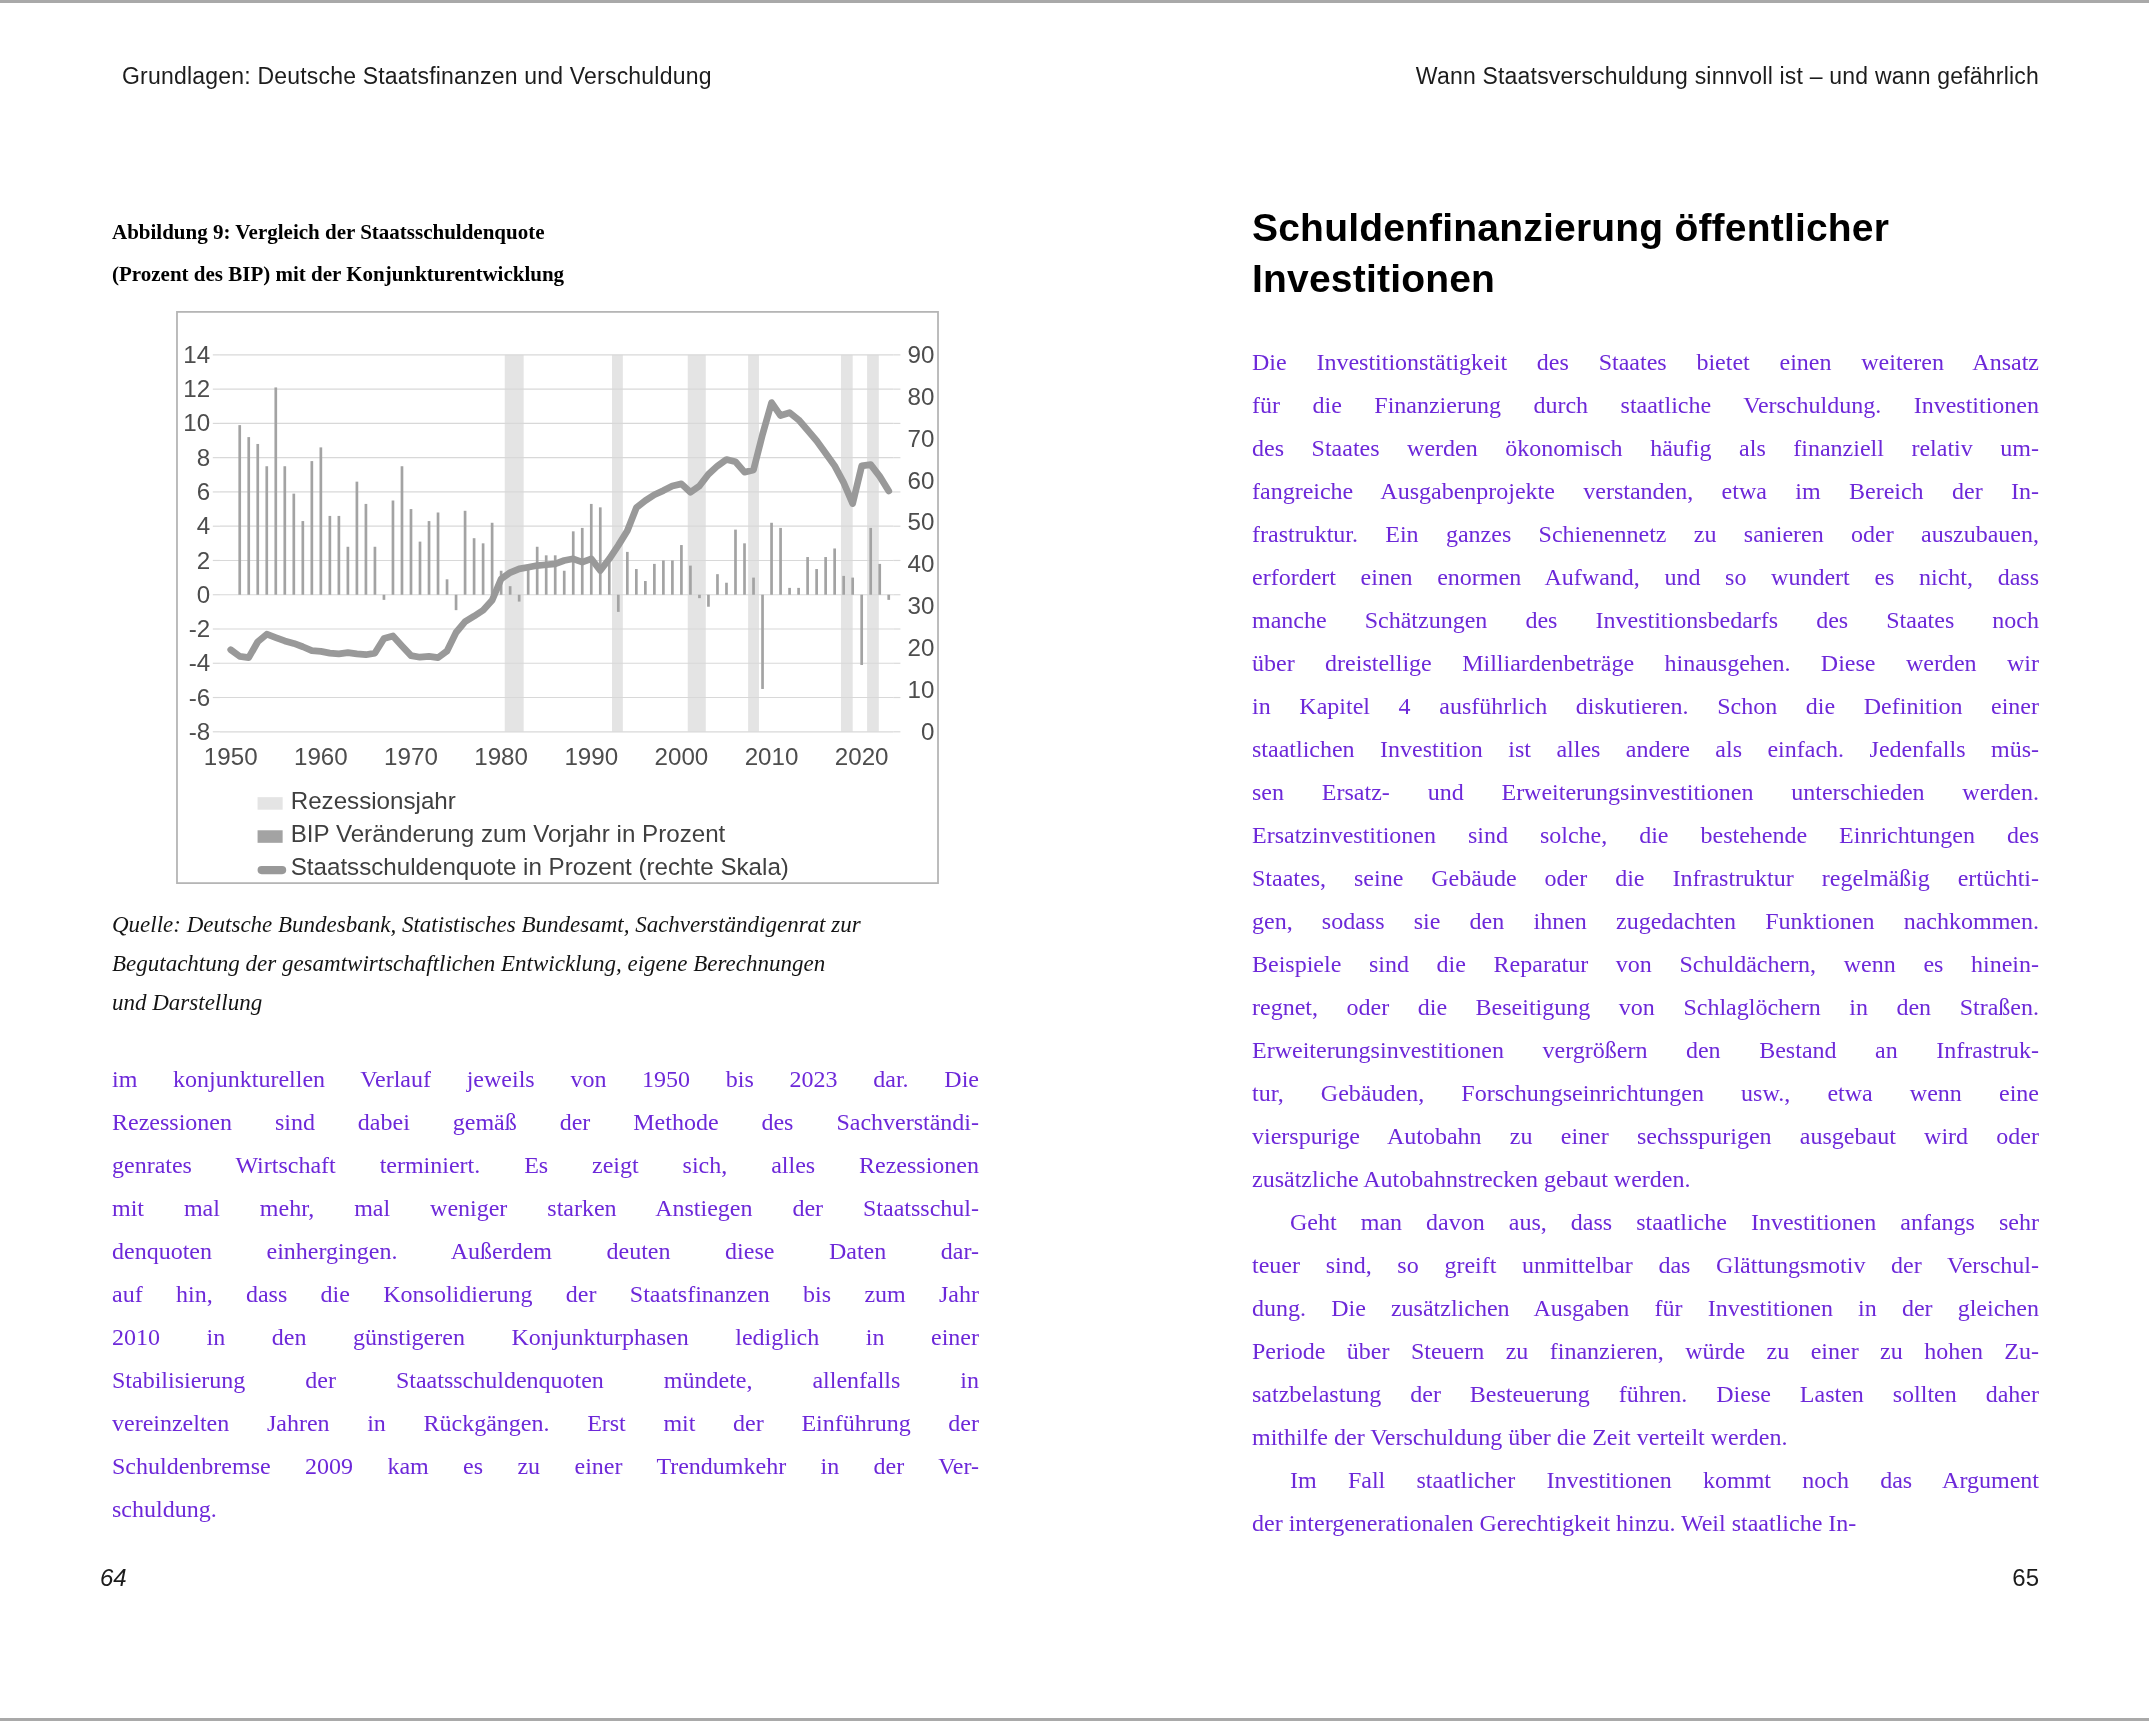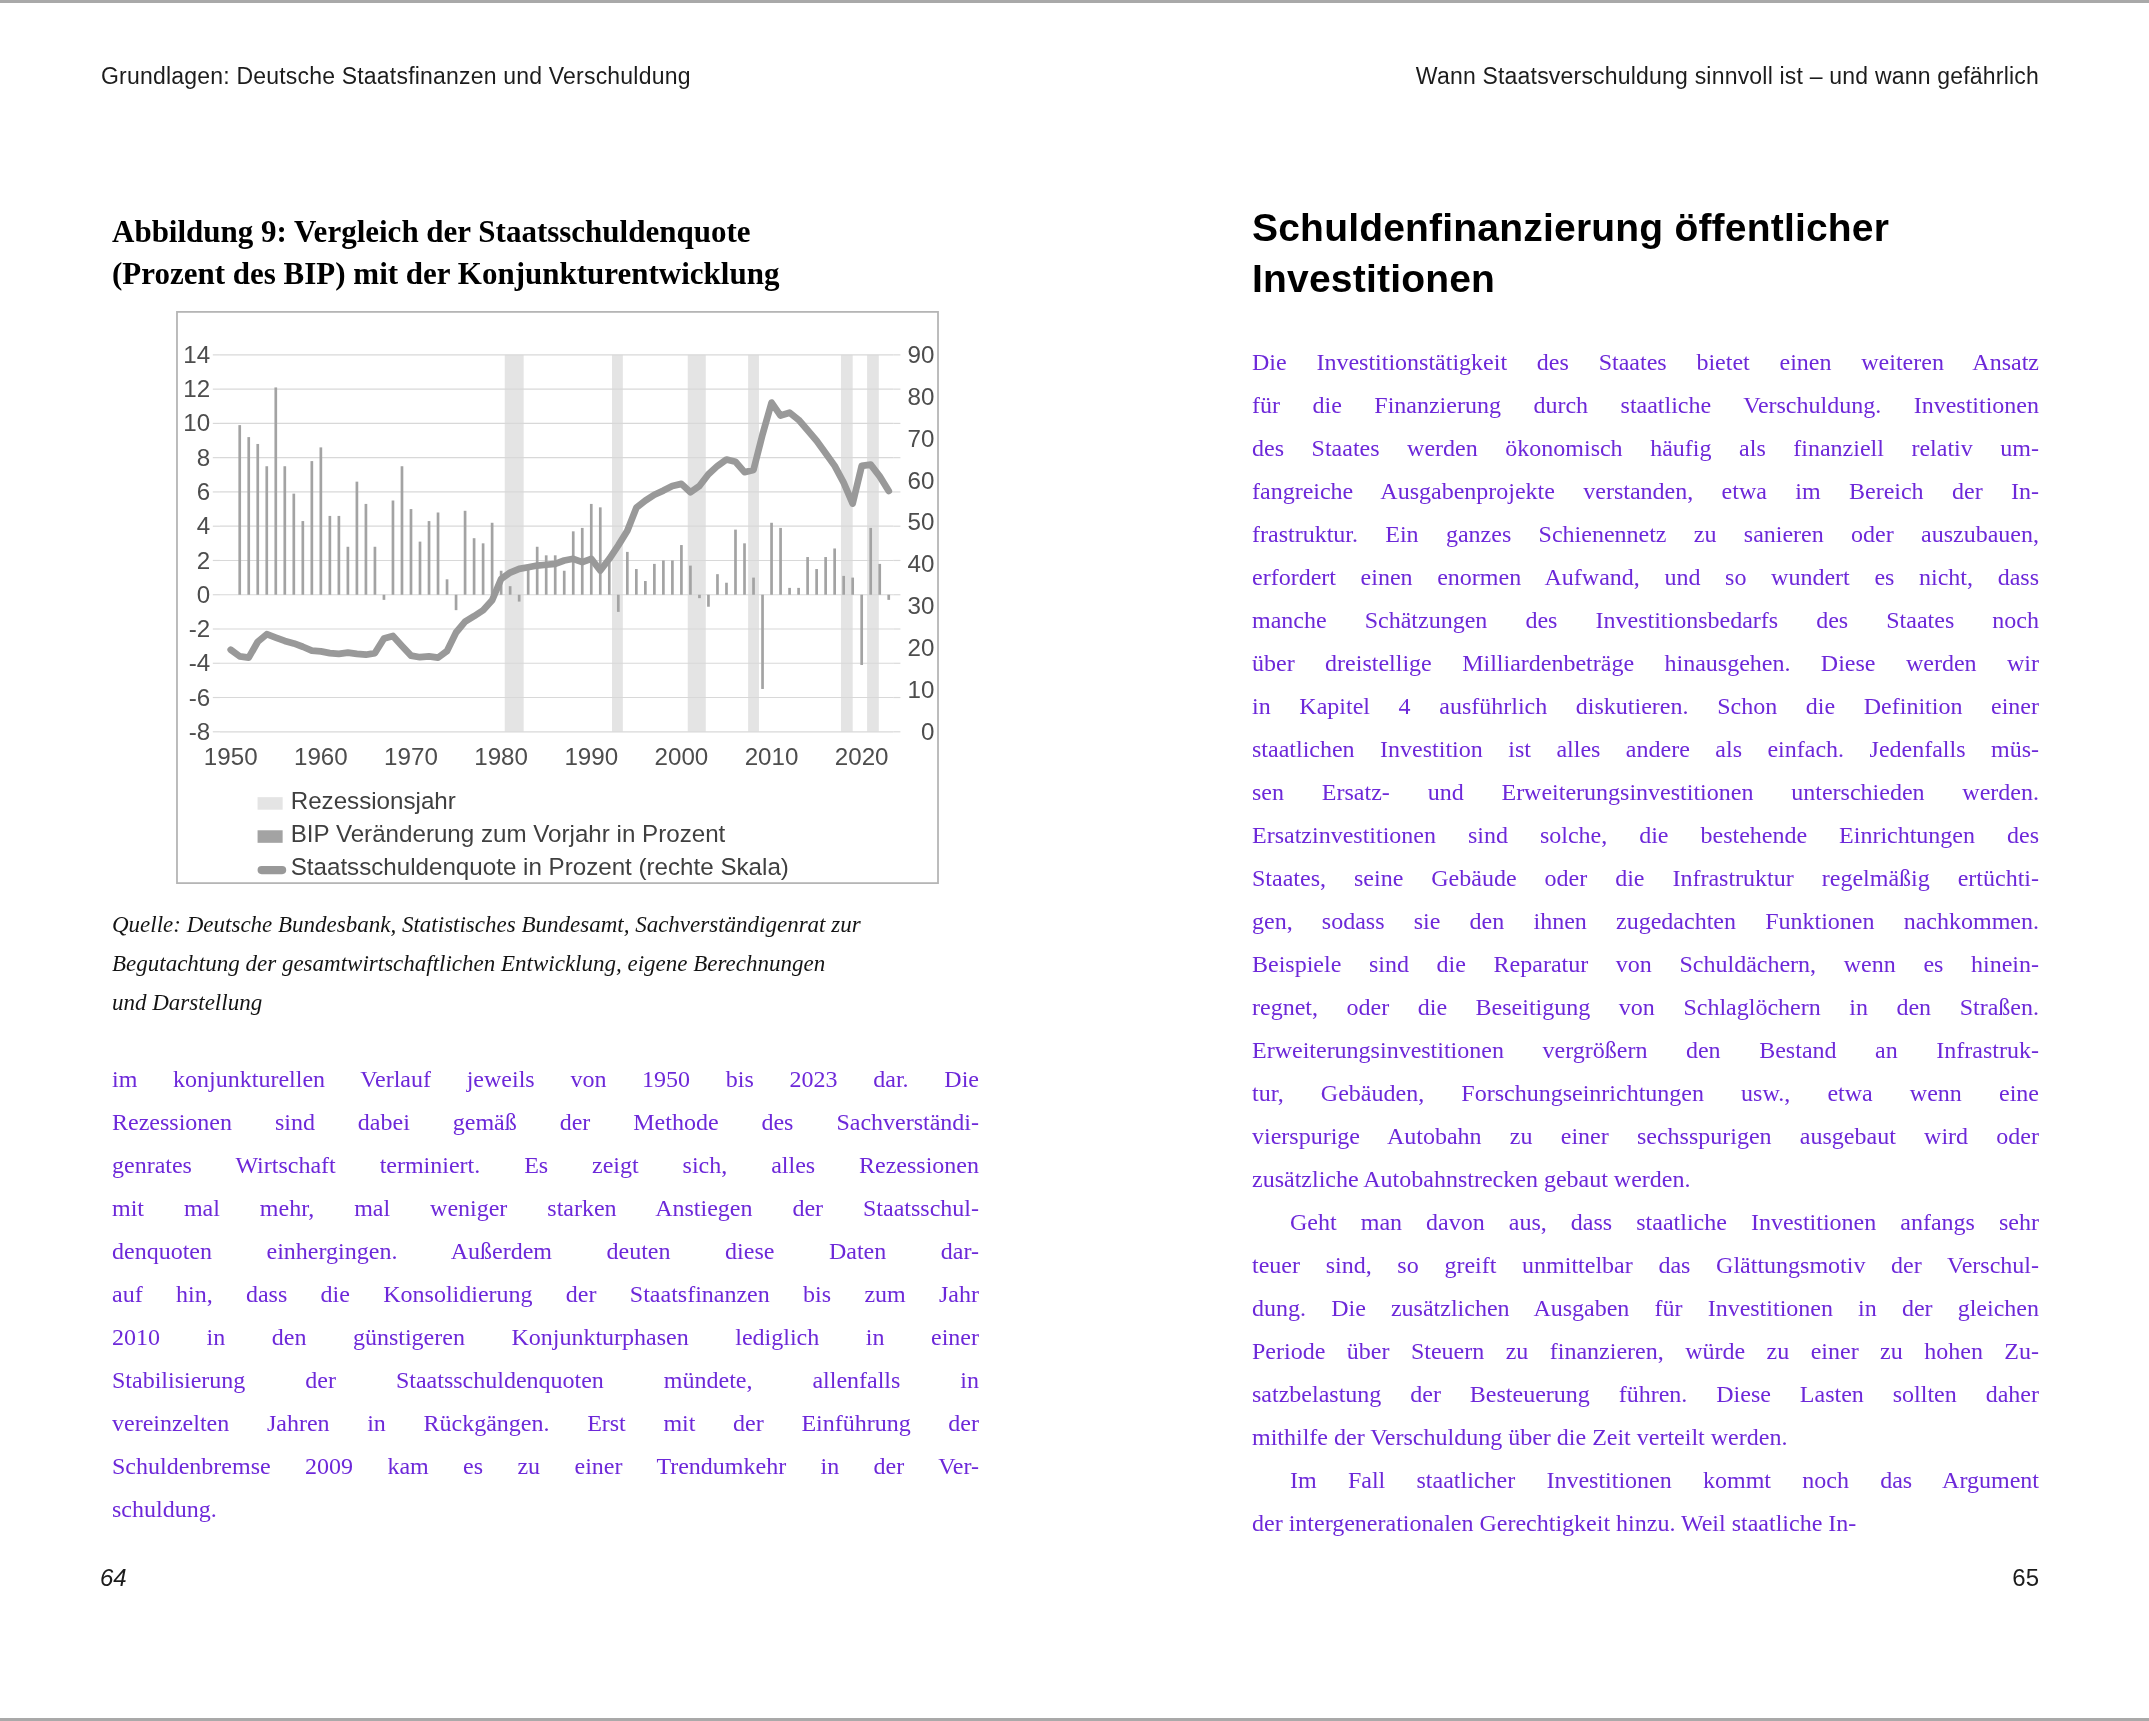--- a/index.html
+++ b/index.html
@@ -4,25 +4,25 @@
 <style>
   html,body{margin:0;padding:0;background:#e8e8e8;}
   #page{position:relative;width:2149px;height:1721px;background:#ffffff;overflow:hidden;
         font-family:"Liberation Serif",serif;}
   .rule{position:absolute;left:0;width:2149px;height:2.7px;background:#a9a9a9;}
   .rule.top{top:0;}
   .rule.bottom{bottom:0;}
 
   .running-head{position:absolute;top:63px;font-family:"Liberation Sans",sans-serif;
         font-size:23px;color:#1c1c1c;letter-spacing:0.2px;}
-  .rh-left{left:101px;}
+  .rh-left{left:122px;}
   .rh-right{right:110px;text-align:right;}
 
   .fig-title{position:absolute;left:112px;top:211px;width:867px;
-        font-family:"Liberation Serif",serif;font-weight:700;font-size:31px;
+        font-family:"Liberation Serif",serif;font-weight:700;font-size:21px;
         line-height:42px;color:#000;}
 
   .figure-box{position:absolute;left:176px;top:311px;width:763px;height:573px;background:#fff;}
 
   .source{position:absolute;left:112px;top:905px;width:867px;
         font-style:italic;font-size:23px;line-height:39px;color:#141414;}
 
   .body-col{position:absolute;font-size:24px;color:#6d28d9;}
   .body-col .line{height:43px;line-height:43px;text-align:justify;text-align-last:justify;overflow:visible;}
   .body-col .line.lastline{text-align-last:left;}

